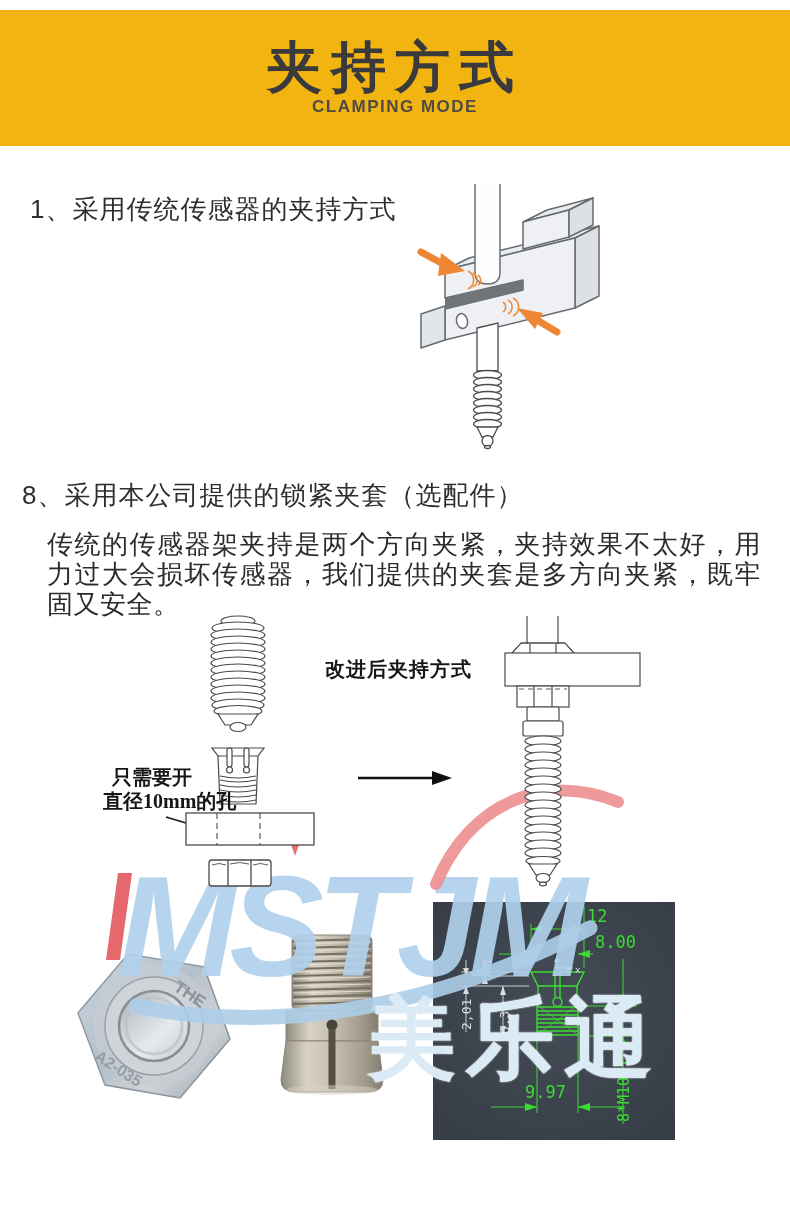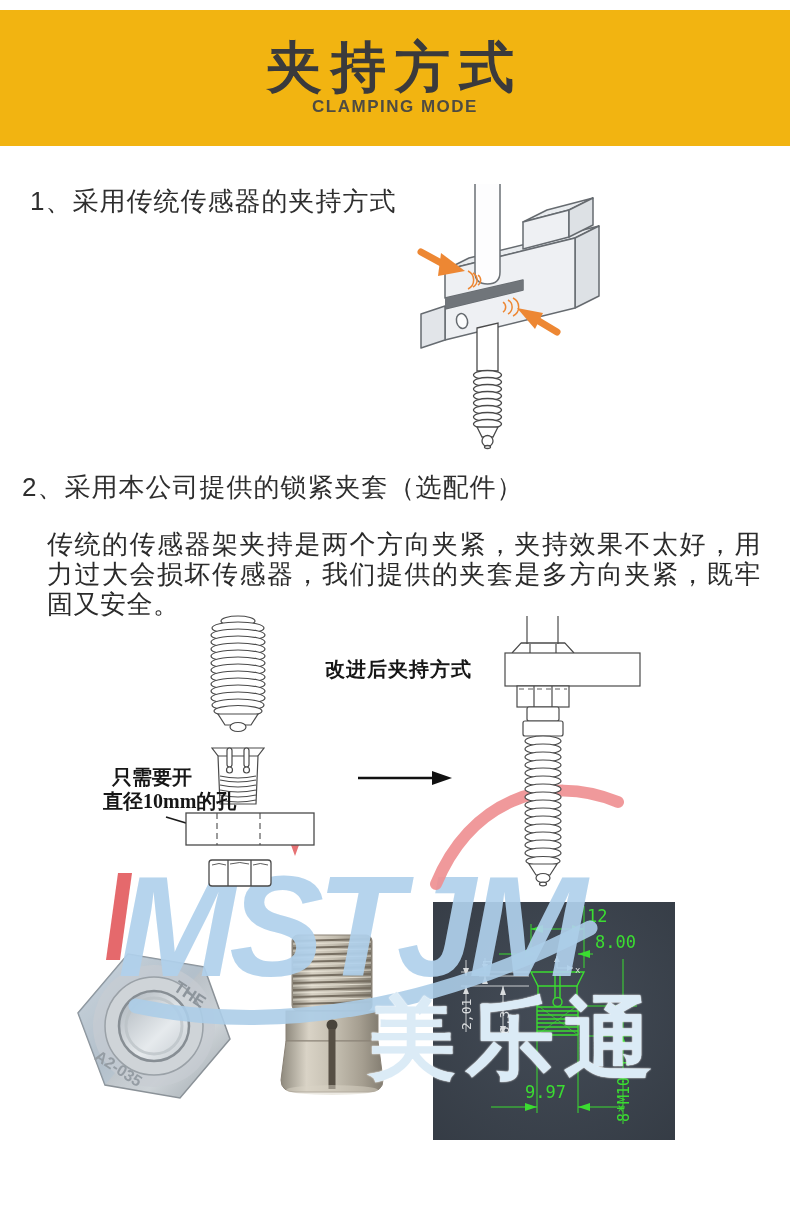--- a/index.html
+++ b/index.html
@@ -7,21 +7,21 @@
         font-family:"Liberation Sans","DejaVu Sans",sans-serif;padding-left:48px;}
   .abs{position:absolute;}
 
   
   #banner{left:0;top:10px;width:790px;height:136px;background:#F2B411;
           display:flex;flex-direction:column;align-items:center;justify-content:center;}
   #banner .title{font-size:55px;font-weight:800;color:#3A3A3C;letter-spacing:9px;line-height:1.05;}
   #banner .subtitle{font-size:17px;font-weight:600;color:#4E4B42;letter-spacing:1.5px;margin-top:1px;}
 
   
-  .h-cn{color:#2E2E2E;font-size:26px;font-weight:500;letter-spacing:1px;white-space:nowrap;}
+  .h-cn{color:#2E2E2E;font-size:26px;font-weight:500;letter-spacing:1px;white-space:nowrap;margin-top:8px;}
   #para{left:47px;top:529px;width:714px;font-size:26px;line-height:30px;color:#2B2B2B;
         letter-spacing:0.5px;text-align:justify;}
 
   
   #wm-latin{left:118px;top:856px;font-size:142px;line-height:1;font-style:italic;font-weight:700;
             color:rgba(176,208,235,0.92);letter-spacing:-7px;z-index:4;pointer-events:none;text-align:right;}
   #wm-cjk{left:368px;top:980px;font-size:88px;font-weight:900;letter-spacing:10px;
           color:rgba(213,231,245,0.85);z-index:4;pointer-events:none;
           text-shadow:0 0 2px #ffffff,0 0 1px #ffffff;}
   svg{display:block;}
@@ -79,21 +79,21 @@
       <polygon points="36,85 60,103 33,108" fill="#ED8733"></polygon>
       <path d="M63,103 A10,10 0 0 1 63,121 M68,105 A8,8 0 0 1 68,119 M73,107 A6,6 0 0 1 73,117" stroke="#ED8733" stroke-width="1.5" fill="none"></path>
     </g>
     <g>
       <line x1="152" y1="164" x2="132" y2="152" stroke="#ED8733" stroke-width="7" stroke-linecap="round"></line>
       <polygon points="112,140 138,145 130,161" fill="#ED8733"></polygon>
       <path d="M108,148 A10,10 0 0 0 108,130 M103,146 A8,8 0 0 0 103,132 M98,144 A6,6 0 0 0 98,134" stroke="#ED8733" stroke-width="1.5" fill="none"></path>
     </g>
   </svg>
 
-  <div class="abs h-cn" style="left:22px;top:470px;">2、采用本公司提供的锁紧夹套（选配件）</div>
+  <div class="abs h-cn" style="left:22px;top:470px;">8、采用本公司提供的锁紧夹套（选配件）</div>
   <div class="abs" id="para">传统的传感器架夹持是两个方向夹紧，夹持效果不太好，用力过大会损坏传感器，我们提供的夹套是多方向夹紧，既牢固又安全。</div>
 
   <svg class="abs z1" style="left:70px;top:948px;" width="175" height="158" viewBox="0 0 175 158">
     <defs>
       <linearGradient id="metal" x1="0" y1="0" x2="1" y2="1">
         <stop offset="0" stop-color="#dde1e4"></stop>
           <stop offset="0.45" stop-color="#b9c0c6"></stop>
         <stop offset="0.7" stop-color="#cdd3d7"></stop>
           <stop offset="1" stop-color="#9aa3aa"></stop>
       </linearGradient>

